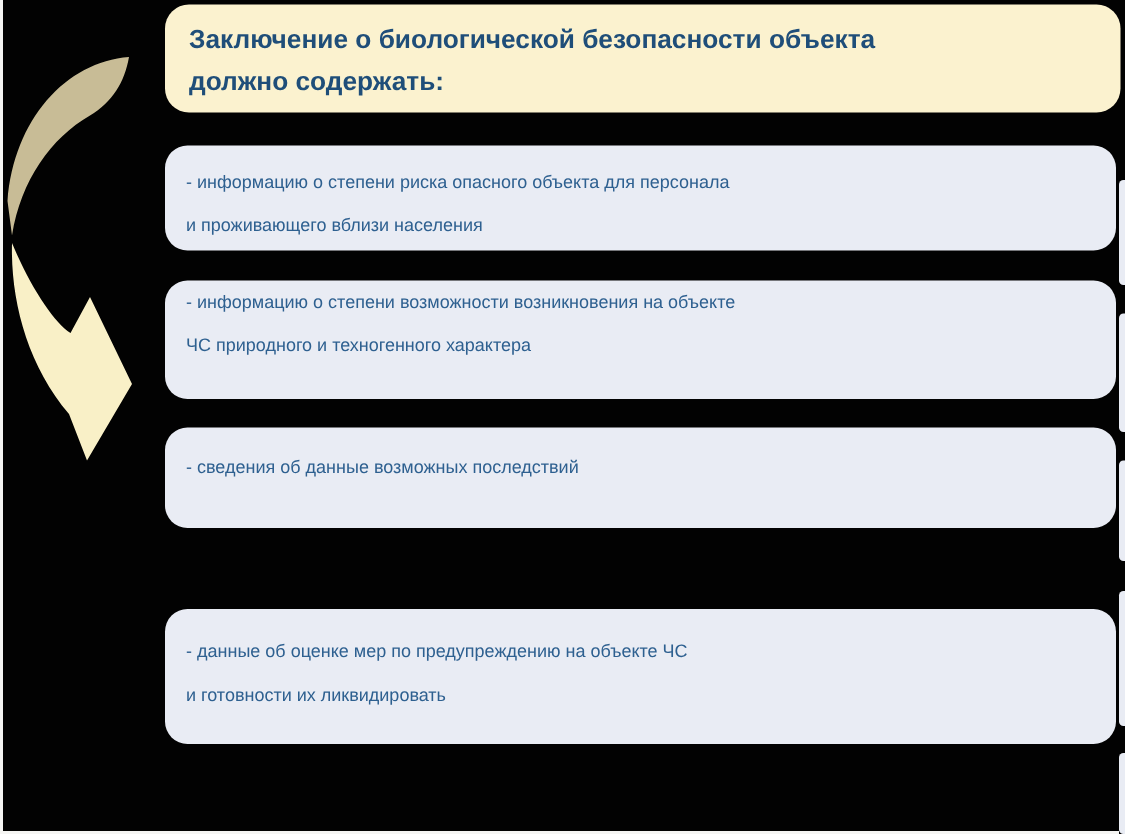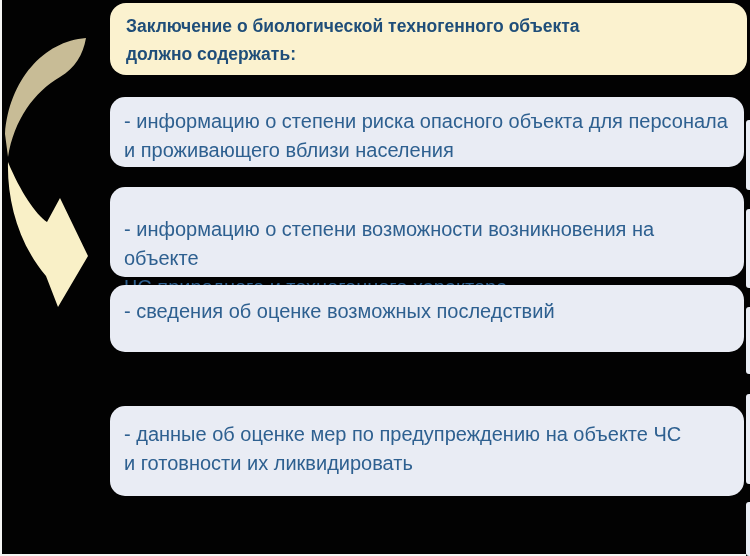--- a/index.html
+++ b/index.html
@@ -54,27 +54,27 @@
     position: absolute;
     left: 110px;
     width: 634px;
     background: var(--item-bg, #e9ecf4);
     border-radius: 15px;
     box-sizing: border-box;
     padding: 10px 12px 0 14px;
     z-index: 2;
   }
   .item-text {
-    font-size: 20px;
+    font-size: 12px;
     line-height: 29px;
     color: var(--item-text, #2e6090);
     white-space: pre-line;
   }
   .item-1 { top: 97px;  height: 70px; }
-  .item-2 { top: 187px; height: 90px; padding-top: 28px; }
+  .item-2 { top: 187px; height: 79px; padding-top: 0; }
   .item-3 { top: 285px; height: 67px; padding-top: 12px; }
   .item-4 { top: 372px; height: 90px; padding-top: 14px; margin-top: 34px; }
   .item-5 { top: 480px; height: 68px; padding-top: 12px; }
 
   .sliver {
     position: absolute;
     left: 746px;
     width: 4px;
     background: var(--item-bg, #e9ecf4);
     border-radius: 3px 0 0 3px;
@@ -93,36 +93,36 @@
 
   <div class="edge edge-left"></div>
   <div class="edge edge-bottom"></div>
 
   <svg class="arrow" viewBox="0 0 110 290" xmlns="http://www.w3.org/2000/svg" aria-hidden="true">
     <path class="arrow-top" d="M86,13 C44,16 9,55 5,109 L8,132 C14,95 34,67 60,52 C75,43 83,30 86,13 Z"></path>
     <path class="arrow-bottom" d="M8,137 C7,175 18,218 46,251 L58,282 L88,231 L60,173 L47,197 C36,190 20,166 8,137 Z"></path>
   </svg>
 
   <div class="title-box">
-    <div class="title-text">Заключение о биологической техногенного объекта
+    <div class="title-text">Заключение о биологической безопасности объекта
 должно содержать:</div>
   </div>
 
   <div class="item item-1">
     <div class="item-text">- информацию о степени риска опасного объекта для персонала
 и проживающего вблизи населения</div>
   </div>
 
   <div class="item item-2">
     <div class="item-text">- информацию о степени возможности возникновения на объекте
 ЧС природного и техногенного характера</div>
   </div>
 
   <div class="item item-3">
-    <div class="item-text">- сведения об оценке возможных последствий</div>
+    <div class="item-text">- сведения об данные возможных последствий</div>
   </div>
 
   <div class="item item-4">
     <div class="item-text">- данные об оценке мер по предупреждению на объекте ЧС
 и готовности их ликвидировать</div>
   </div>
 
 
   <div class="sliver sliver-1"></div>
   <div class="sliver sliver-2"></div>

